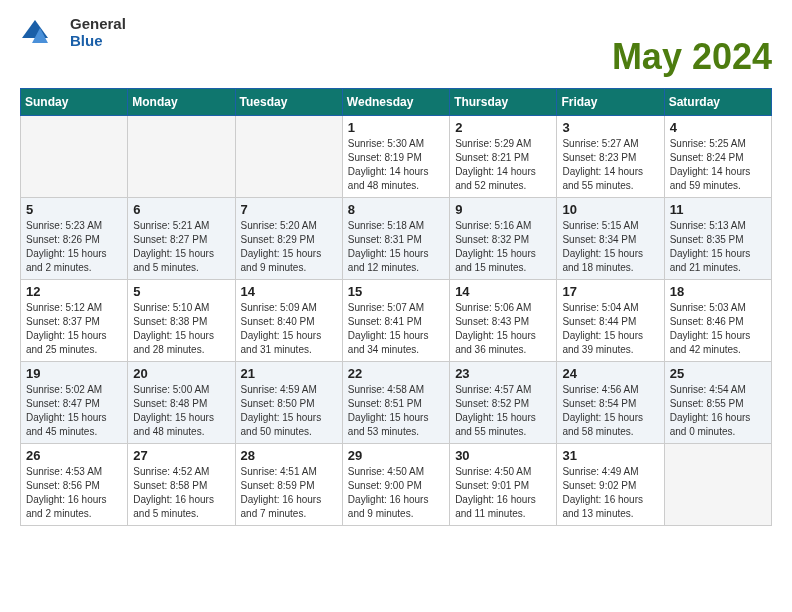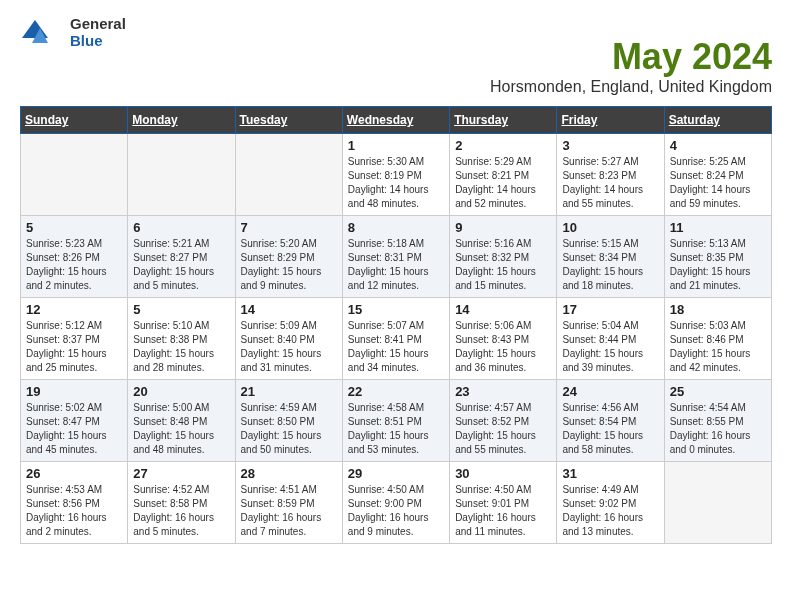--- a/index.html
+++ b/index.html
@@ -54,27 +54,26 @@
       font-size: 16px;
       color: #333;
       font-weight: normal;
     }
     table {
       width: 100%;
       border-collapse: collapse;
       font-size: 10.5px;
     }
     thead tr th {
-      background: #404040;
+      background: #0f766e;
       color: #fff;
       padding: 6px 4px;
       text-align: left;
       font-size: 12px;
       border: 1px solid #1a5fa8;
-      text-decoration: underline;
     }
     tbody tr td {
       border: 1px solid #ccc;
       vertical-align: top;
       padding: 4px 5px;
       width: calc(100% / 7);
       min-height: 80px;
     }
     tbody tr:nth-child(even) {
       background: #f0f4f8;
@@ -107,21 +106,20 @@
       <polygon points="15,2 28,20 2,20" fill="#1a5fa8"></polygon>
       <polygon points="20,10 28,25 12,25" fill="#4a90d9"></polygon>
     </svg>
     <div class="logo-text">
       <span class="logo-general">General</span>
       <span class="logo-blue">Blue</span>
     </div>
   </div>
   <div class="title-area">
     <div class="main-title">May 2024</div>
-    <div class="subtitle">Horsmonden, England, United Kingdom</div>
   </div>
 </div>
 
 <table>
   <thead>
     <tr>
     <th>Sunday</th>
         <th>Monday</th>
         <th>Tuesday</th>
         <th>Wednesday</th>

